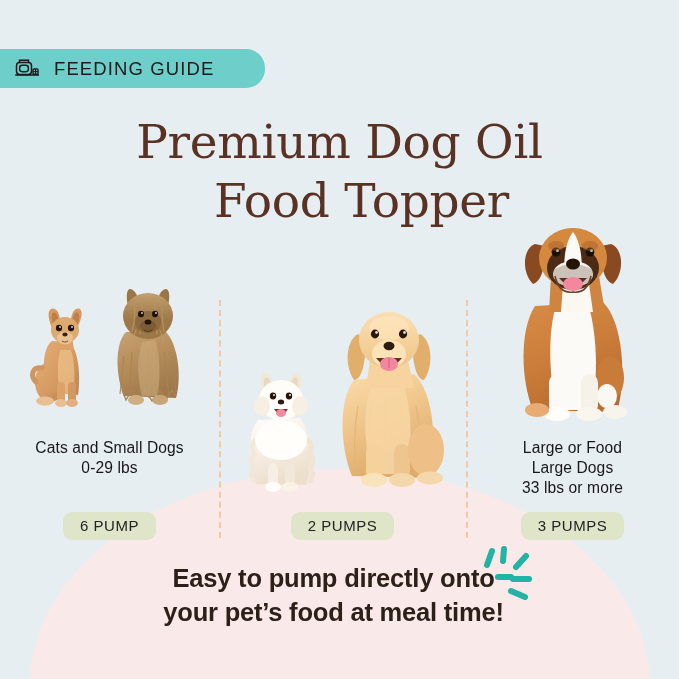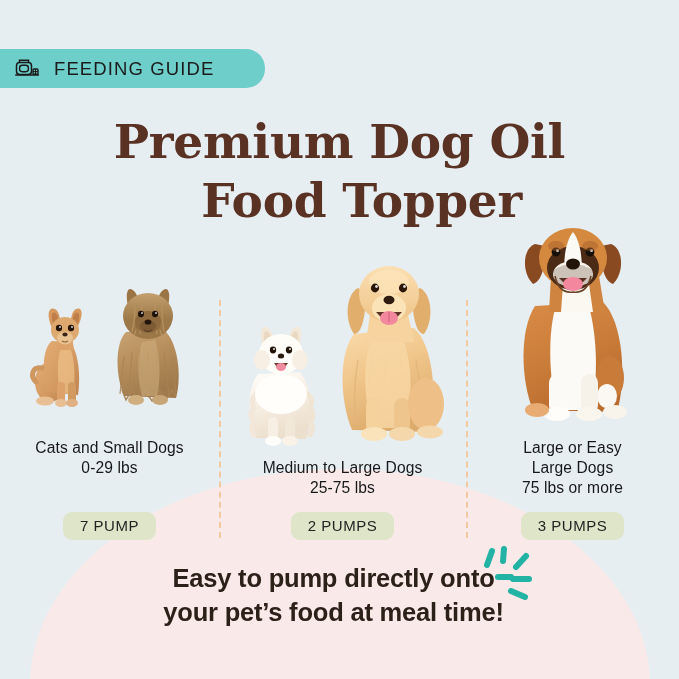--- a/index.html
+++ b/index.html
@@ -46,21 +46,21 @@
     color:#1b1b1b;
     font-weight:400;
     text-align:center;
   }
   
   .title{
     position:absolute;
     left:0;right:0;top:112px;
     text-align:center;
     font-family:"DejaVu Serif", serif;
-    font-weight:bold;
+    font-weight:normal;
     color:#5a3224;
     font-size:47px;
     line-height:1.26;
     letter-spacing:-0.3px;
   }
   .title .l2{display:block;padding-left:44px;}
   
   .divider{
     position:absolute;
     top:300px;
@@ -259,21 +259,21 @@
           <g stroke="#c09a68" stroke-width="1.1" opacity=".8">
             <path d="M34 58 L30 70" fill="none"></path>
             <path d="M58 58 L62 70" fill="none"></path>
           </g>
         </svg>
       </div>
       <div class="caption">
         <div>Cats and Small Dogs</div>
         <div>0-29 lbs</div>
       </div>
-      <div class="badge">7 PUMP</div>
+      <div class="badge">6 PUMP</div>
     </div>
 
     <div class="col col2">
       <div class="dogrow">
 
         <svg class="dog" width="86" height="150" viewBox="0 0 86 150">
           <defs>
             <linearGradient id="pmCoat" x1="0" y1="0" x2="0.3" y2="1">
               <stop offset="0%" stop-color="#fffdfa"></stop>
               <stop offset="55%" stop-color="#f6ede1"></stop>
@@ -363,24 +363,20 @@
           <path d="M48 70 Q61 86 74 70 Z" fill="#5e3327"></path>
           <ellipse cx="61" cy="76" rx="9" ry="7" fill="#f2879e"></ellipse>
           <path d="M61 70 L61 80" stroke="#d8637c" stroke-width="1.2"></path>
 
           <ellipse cx="47" cy="46" rx="4.1" ry="4.4" fill="#2a1609"></ellipse>
           <ellipse cx="75" cy="46" rx="4.1" ry="4.4" fill="#2a1609"></ellipse>
           <circle cx="48.5" cy="44.5" r="1.4" fill="#fff" opacity=".85"></circle>
           <circle cx="76.5" cy="44.5" r="1.4" fill="#fff" opacity=".85"></circle>
         </svg>
       </div>
-      <div class="caption">
-        <div>Medium to Large Dogs</div>
-        <div>25-75 lbs</div>
-      </div>
       <div class="badge">2 PUMPS</div>
     </div>
 
     <div class="col col3">
       <div class="dogrow">
 
         <svg class="dog" width="132" height="222" viewBox="0 0 132 222">
           <defs>
             <linearGradient id="bxCoat" x1="0" y1="0" x2="0.4" y2="1">
               <stop offset="0%" stop-color="#d98c46"></stop>
@@ -429,23 +425,23 @@
           <ellipse cx="49" cy="42" rx="4.4" ry="4.6" fill="#17100a"></ellipse>
           <ellipse cx="83" cy="42" rx="4.4" ry="4.6" fill="#17100a"></ellipse>
           <circle cx="50.5" cy="40.5" r="1.5" fill="#fff" opacity=".8"></circle>
           <circle cx="84.5" cy="40.5" r="1.5" fill="#fff" opacity=".8"></circle>
 
           <ellipse cx="49" cy="36" rx="8" ry="5" fill="#a55f2c" opacity=".5"></ellipse>
           <ellipse cx="83" cy="36" rx="8" ry="5" fill="#a55f2c" opacity=".5"></ellipse>
         </svg>
       </div>
       <div class="caption">
-        <div>Large or Easy</div>
+        <div>Large or Food</div>
         <div>Large Dogs</div>
-        <div>75 lbs or more</div>
+        <div>33 lbs or more</div>
       </div>
       <div class="badge">3 PUMPS</div>
     </div>
 
   </div>
 
   <div class="tagline">
     <div>Easy to pump directly onto</div>
     <div>your pet’s food at meal time!</div>
   </div>

